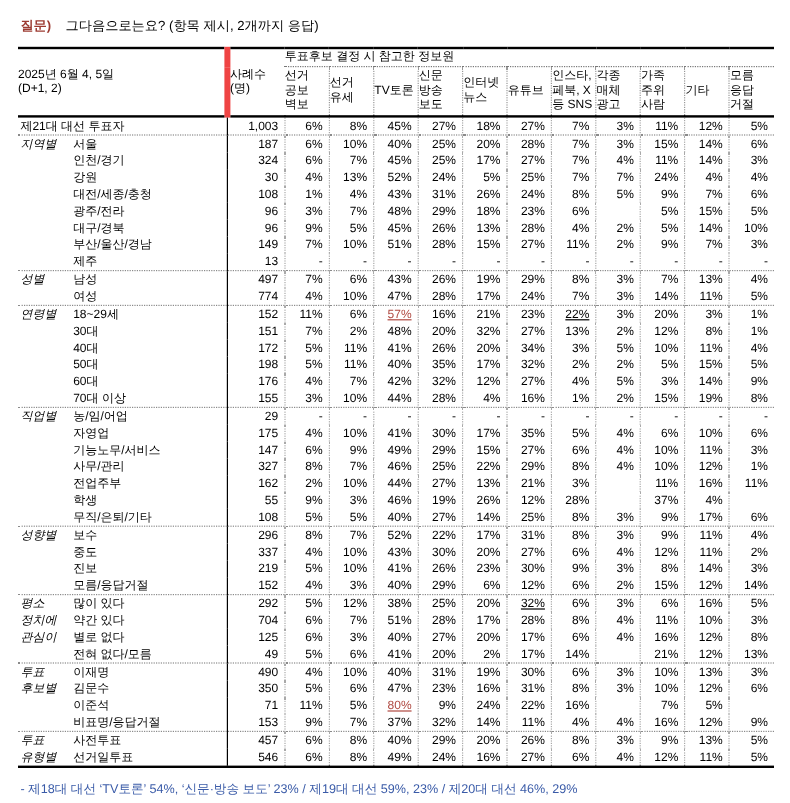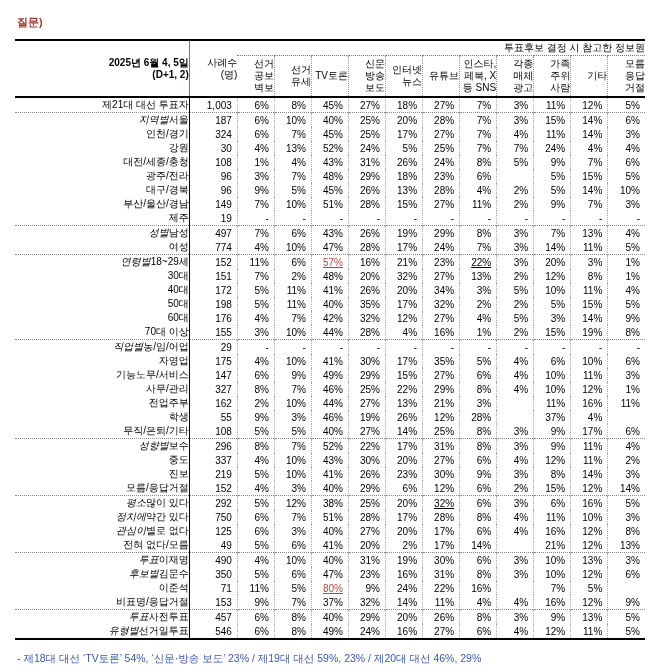--- a/index.html
+++ b/index.html
@@ -10,28 +10,28 @@
   .question{display:flex;align-items:flex-start;font-size:11px;line-height:16px;margin:4px 0 9px 2px;}
   .q-label{color:#9c3a31;font-weight:bold;margin-right:12px;white-space:nowrap;}
   .q-text div{white-space:nowrap;}
 
   
   table{border-collapse:collapse;table-layout:fixed;width:630px;border-top:2px solid #000;border-bottom:2px solid #000;font-size:10px;}
   col.c-stub{width:174px;}
   col.c-n{width:48px;}
   col.c-v{width:37px;}
   thead{border-bottom:2px solid #000;}
-  thead th{font-weight:normal;text-align:right;vertical-align:middle;white-space:pre-line;line-height:12px;padding:2px 0;margin-top:39px;}
+  thead th{font-weight:normal;text-align:left;vertical-align:middle;white-space:pre-line;line-height:12px;padding:2px 0;margin-top:39px;}
   th.grp-hdr{border-bottom:1px dotted #777;padding:1px 0;}
-  .stub-b{border-right:1px solid #ef4444;font-weight:bold;}
+  .stub-b{border-right:5px solid #ef4444;}
   thead th.col-h{border-left:1px dotted #999;}
   thead th.col-h:first-child{border-left:none;}
   thead th.cases-h{vertical-align:middle;}
 
-  tbody th.stub{font-weight:normal;text-align:right;padding:0;border-right:1px solid #000;white-space:nowrap;overflow:hidden;}
+  tbody th.stub{font-weight:normal;text-align:left;padding:0;border-right:1px solid #000;white-space:nowrap;overflow:hidden;}
   tbody td{text-align:right;padding:0 5px 0 0;height:13px;line-height:13px;white-space:nowrap;overflow:hidden;}
   tbody td.val{border-left:1px dotted #a9a9a9;}
   tbody tr.sep th,tbody tr.sep td{border-top:1px dotted #8a8a8a;}
   .g{display:inline-block;width:44px;padding-left:2px;vertical-align:top;font-style:italic;}
   .lbl{display:inline-block;vertical-align:top;}
   .lbl.full{padding-left:2px;}
   .u{text-decoration:underline;}
   .ru{color:#b04a42;text-decoration:underline;}
 
   
@@ -39,20 +39,21 @@
   .footnotes div{white-space:nowrap;}
 </style>
 </head>
 <body>
 
 <div class="page">
 
   <div class="question">
     <span class="q-label">질문)</span>
     <div class="q-text">
+      <div>그다음으로는요? (항목 제시, 2개까지 응답)</div>
     </div>
   </div>
 
   <table>
     <colgroup>
       <col class="c-stub">
         <col class="c-n">
       <col class="c-v">
         <col class="c-v">
         <col class="c-v">
@@ -217,21 +218,21 @@
           <td class="val"><span>15%</span></td>
           <td class="val"><span>27%</span></td>
           <td class="val"><span>11%</span></td>
           <td class="val"><span>2%</span></td>
           <td class="val"><span>9%</span></td>
           <td class="val"><span>7%</span></td>
           <td class="val"><span>3%</span></td>
         </tr>
         <tr>
           <th class="stub"><span class="g"></span><span class="lbl">제주</span></th>
-          <td class="cases">19</td>
+          <td class="cases">13</td>
           <td class="val"><span>-</span></td>
           <td class="val"><span>-</span></td>
           <td class="val"><span>-</span></td>
           <td class="val"><span>-</span></td>
           <td class="val"><span>-</span></td>
           <td class="val"><span>-</span></td>
           <td class="val"><span>-</span></td>
           <td class="val"><span>-</span></td>
           <td class="val"><span>-</span></td>
           <td class="val"><span>-</span></td>
@@ -532,21 +533,21 @@
           <td class="val"><span>20%</span></td>
           <td class="val"><span class="u">32%</span></td>
           <td class="val"><span>6%</span></td>
           <td class="val"><span>3%</span></td>
           <td class="val"><span>6%</span></td>
           <td class="val"><span>16%</span></td>
           <td class="val"><span>5%</span></td>
         </tr>
         <tr>
           <th class="stub"><span class="g">정치에</span><span class="lbl">약간 있다</span></th>
-          <td class="cases">750</td>
+          <td class="cases">704</td>
           <td class="val"><span>6%</span></td>
           <td class="val"><span>7%</span></td>
           <td class="val"><span>51%</span></td>
           <td class="val"><span>28%</span></td>
           <td class="val"><span>17%</span></td>
           <td class="val"><span>28%</span></td>
           <td class="val"><span>8%</span></td>
           <td class="val"><span>4%</span></td>
           <td class="val"><span>11%</span></td>
           <td class="val"><span>10%</span></td>

